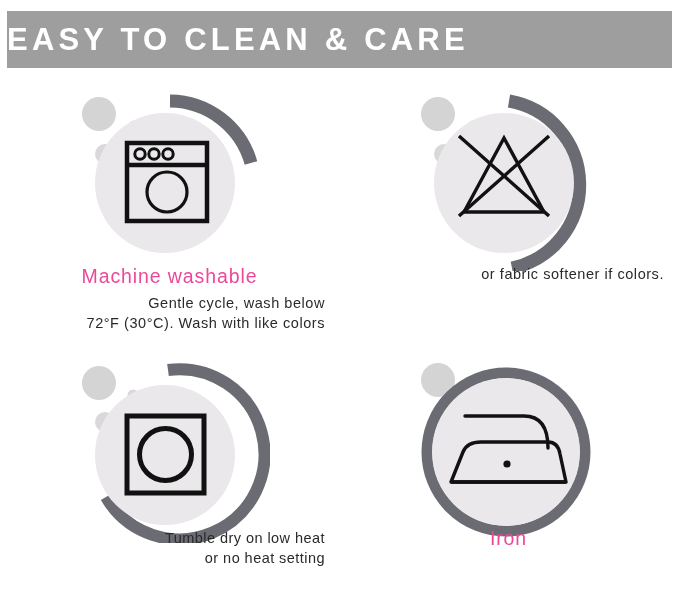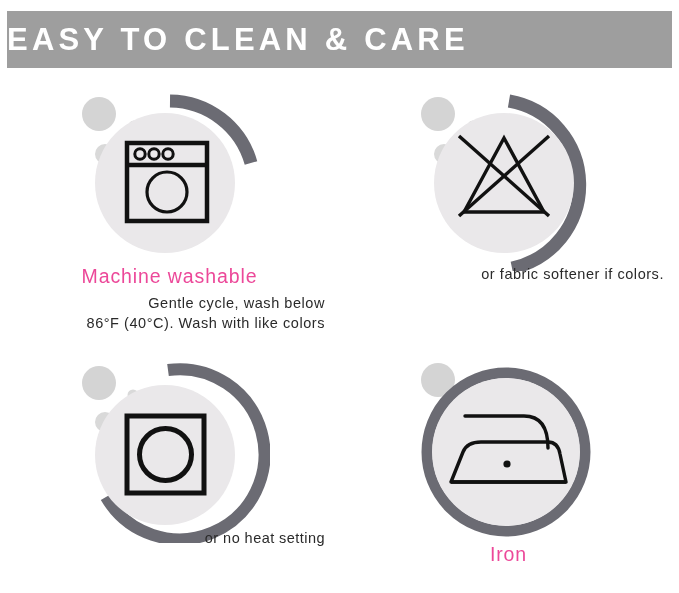--- a/index.html
+++ b/index.html
@@ -100,21 +100,21 @@
     line-height: 1.38;
     font-family: "Liberation Sans", sans-serif;
   }
 
   .card-lines .line { display: block; white-space: nowrap; text-align: right; }
 
   
   .card-2 .card-text { top: 170px; }
   .card-2 .card-lines { text-align: left; padding-left: 28px; letter-spacing: 0.45px; }
 
-  .card-3 .card-text { top: 184px; }
+  .card-3 .card-text { top: 168px; }
 </style>
 </head>
 <body>
 
 <div id="page">
 
   <div class="header-band">
     <div class="header-title">EASY TO CLEAN &amp; CARE</div>
   </div>
 
@@ -139,21 +139,21 @@
           <circle cx="84" cy="68" r="5.2" fill="none" stroke="#111111" stroke-width="3"></circle>
           <circle cx="98" cy="68" r="5.2" fill="none" stroke="#111111" stroke-width="3"></circle>
 
           <circle cx="97" cy="106" r="20" fill="none" stroke="#111111" stroke-width="3.2"></circle>
         </svg>
       </div>
       <div class="card-text">
         <div class="card-title">Machine washable</div>
         <div class="card-lines">
           <span class="line">Gentle cycle, wash below</span>
-          <span class="line">86°F (40°C). Wash with like colors</span>
+          <span class="line">72°F (30°C). Wash with like colors</span>
         </div>
       </div>
     </div>
 
     <div class="care-card card-1">
       <div class="icon-art">
         <svg viewBox="0 0 200 185" xmlns="http://www.w3.org/2000/svg">
 
           <circle cx="29" cy="28" r="17" fill="#d4d4d4"></circle>
           <circle cx="64" cy="40" r="5.5" fill="#d9d9d9"></circle>
@@ -188,20 +188,21 @@
 
           <circle cx="95" cy="97" r="70" fill="#eae8ea"></circle>
 
           <rect x="57" y="58" width="77" height="77" fill="none" stroke="#111111" stroke-width="5"></rect>
 
           <circle cx="95.5" cy="96.5" r="26" fill="none" stroke="#111111" stroke-width="5"></circle>
         </svg>
       </div>
       <div class="card-text">
         <div class="card-lines">
+          <span class="line">Tumble dry on low heat</span>
           <span class="line">or no heat setting</span>
         </div>
       </div>
     </div>
 
     <div class="care-card card-3">
       <div class="icon-art">
         <svg viewBox="0 0 200 185" xmlns="http://www.w3.org/2000/svg">
 
           <circle cx="29" cy="22" r="17" fill="#d4d4d4"></circle>

